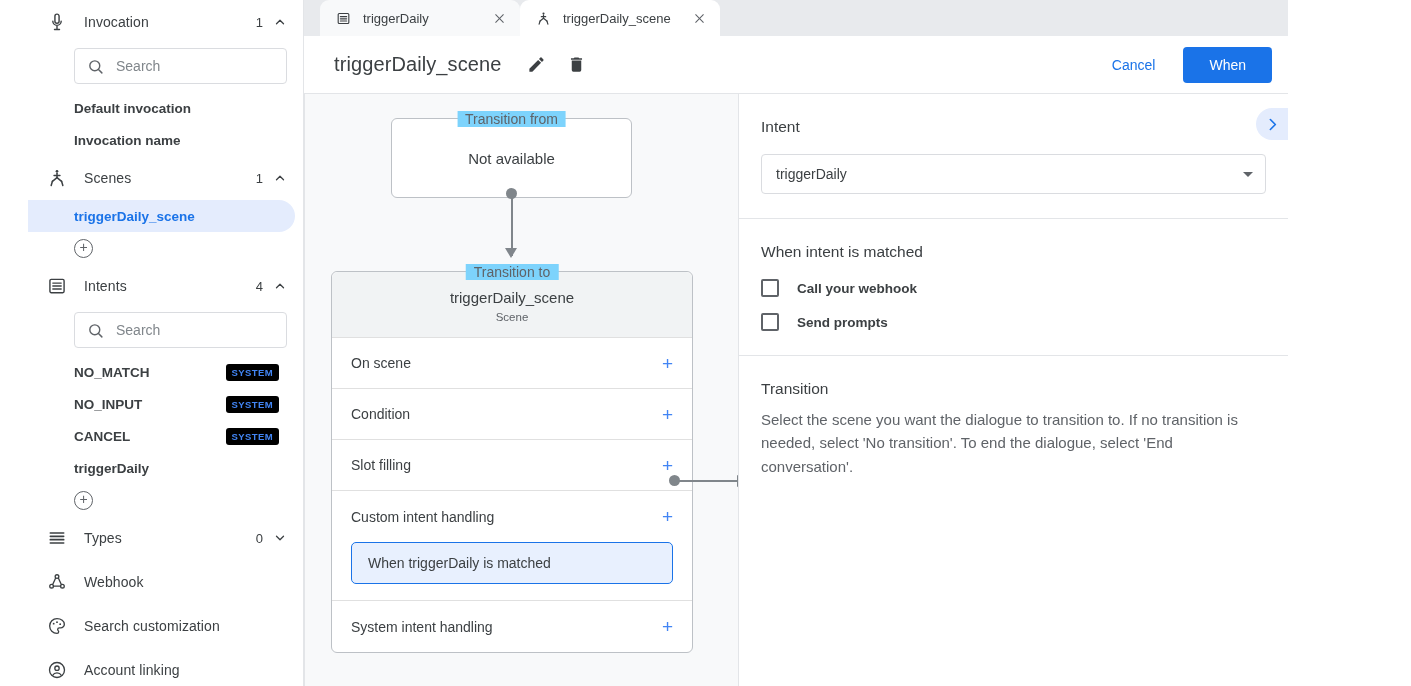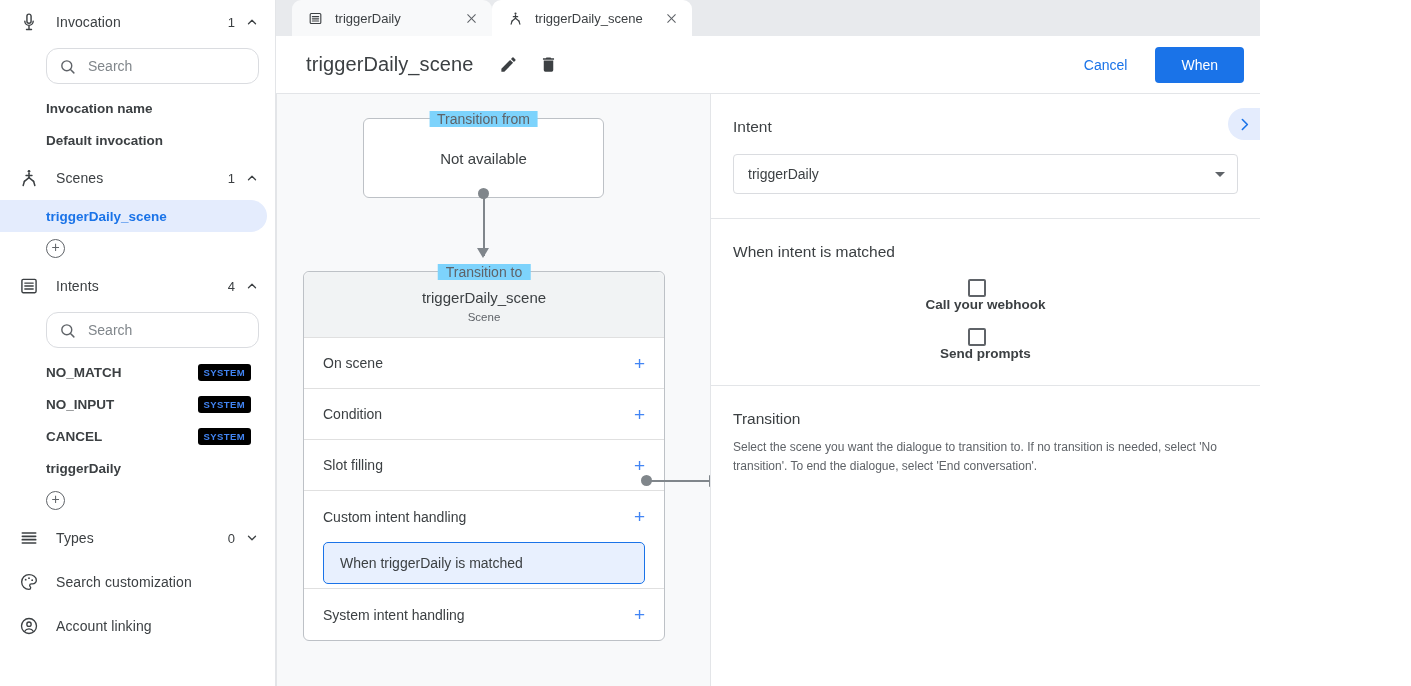--- a/index.html
+++ b/index.html
@@ -5,21 +5,21 @@
   * { box-sizing: border-box; }
   html, body {
     margin: 0; padding: 0;
     width: 1411px; height: 686px;
     overflow: hidden;
     background: #ffffff;
     font-family: "Liberation Sans", sans-serif;
     color: #3c4043;
     -webkit-font-smoothing: antialiased;
   }
-  .app { position: relative; width: 1260px; height: 686px; display: flex; }
+  .app { position: relative; width: 1260px; height: 686px; display: flex; margin-left: 28px; }
 
   
   .sidebar {
     width: 276px; height: 686px;
     background: #ffffff;
     border-right: 1px solid #e3e5e8;
     flex: 0 0 276px;
     position: relative;
     overflow: hidden;
   }
@@ -44,21 +44,21 @@
     font-size: 13px; color: #3c4043;
     margin-right: 10px;
   }
   .chev { width: 14px; height: 14px; color: #3c4043; }
   .chev svg { display: block; }
 
   .search-wrap { padding: 4px 16px 8px 46px; }
   .search-box {
     height: 36px;
     border: 1px solid #dadce0;
-    border-radius: 12px;
+    border-radius: 4px;
     display: flex; align-items: center;
     padding: 4px 12px;
     background: #fff;
   }
   .search-box .s-ico { color: #5f6368; margin-right: 10px; display: flex; }
   .search-box input {
     border: none; outline: none; background: transparent;
     font-family: "Liberation Sans", sans-serif;
     font-size: 14px; color: #3c4043;
     width: 100%;
@@ -198,21 +198,21 @@
     border-bottom: 1px solid #e0e0e0;
     cursor: pointer;
   }
   .scene-row:last-child { border-bottom: none; }
   .scene-row .sr-label { flex: 1 1 auto; font-size: 14px; color: #3c4043; }
   .plus-btn {
     font-size: 19px; color: #4285f4; line-height: 1;
     cursor: pointer; user-select: none;
     font-family: "Liberation Sans", sans-serif;
   }
-  .handler-wrap { padding: 0 19px 4px; border-bottom: 1px solid #e0e0e0; }
+  .handler-wrap { padding: 0 19px 16px; border-bottom: 1px solid #e0e0e0; }
   .handler-chip {
     height: 42px;
     background: #e8f0fe;
     border: 1.5px solid #1a73e8;
     border-radius: 5px;
     display: flex; align-items: center;
     padding: 0 16px;
     font-size: 14px; color: #3c4043;
     cursor: pointer;
   }
@@ -233,31 +233,31 @@
   
   .panel {
     flex: 0 0 549px; width: 549px;
     background: #fff;
     position: relative;
     overflow: hidden;
   }
   .panel-section { padding: 24px 22px 24px 22px; border-bottom: 1px solid #e3e5e8; }
   .panel-section.last { border-bottom: none; }
   .panel-h { font-size: 15.5px; color: #3c4043; margin: 0 0 18px; font-weight: normal; }
-  .panel-desc { font-size: 12px; color: #5f6368; line-height: 1.55; margin: -8px 0 18px; }
+  .panel-desc { font-size: 15px; color: #5f6368; line-height: 1.55; margin: -8px 0 18px; }
   .select {
     height: 40px;
     border: 1px solid #dadce0; border-radius: 4px;
     display: flex; align-items: center;
     padding: 0 12px 0 14px;
     cursor: pointer; background: #fff;
   }
   .select .sel-val { flex: 1 1 auto; font-size: 14px; color: #3c4043; }
   .caret { width: 0; height: 0; border-left: 5px solid transparent; border-right: 5px solid transparent; border-top: 5.5px solid #5f6368; }
-  .check-row { display: flex; align-items: center; margin-bottom: 16px; cursor: pointer; flex-direction: column; }
+  .check-row { display: flex; align-items: center; margin-bottom: 16px; cursor: pointer; }
   .check-row:last-child { margin-bottom: 0; }
   .checkbox {
     width: 18px; height: 18px; border: 2px solid #5f6368; border-radius: 2px;
     flex: 0 0 18px; margin-right: 18px; background: #fff;
   }
   .check-label { font-size: 13.5px; font-weight: bold; color: #3c4043; }
   .expander {
     position: absolute; right: 0; top: 14px;
     width: 32px; height: 32px;
     background: #e4ecfd;
@@ -293,24 +293,24 @@
         <span class="s-ico">
           <svg width="17" height="17" viewBox="0 0 24 24" fill="none" stroke="currentColor" stroke-width="2">
               <circle cx="11" cy="11" r="7"></circle>
               <line x1="16.2" y1="16.2" x2="21" y2="21" stroke-linecap="round"></line>
             </svg>
         </span>
         <input placeholder="Search" style="">
       </div>
     </div>
     <div class="sub-item">
+      <span class="si-label">Default invocation</span>
+    </div>
+    <div class="sub-item">
       <span class="si-label">Invocation name</span>
-    </div>
-    <div class="sub-item">
-      <span class="si-label">Default invocation</span>
     </div>
 
     <div class="nav-group-header">
       <span class="nav-ico">
         <svg width="20" height="20" viewBox="0 0 24 24" fill="none" stroke="currentColor" stroke-width="1.8" stroke-linecap="round">
             <circle cx="12" cy="4" r="1.6" fill="currentColor" stroke="none"></circle>
             <path d="M12 6.2v5.3"></path>
             <path d="M12 11.5 6.5 16"></path>
             <path d="M12 11.5 17.5 16"></path>
             <path d="M6.5 16 5 21"></path>
@@ -395,20 +395,31 @@
       </span>
       <span class="nav-label">Types</span>
       <span class="nav-count">0</span>
       <span class="chev">
         <svg width="14" height="14" viewBox="0 0 24 24" fill="none" stroke="currentColor" stroke-width="2.2" stroke-linecap="round" stroke-linejoin="round">
             <polyline points="6 9 12 15 18 9"></polyline>
           </svg>
       </span>
     </div>
 
+    <div class="nav-group-header">
+      <span class="nav-ico">
+        <svg width="20" height="20" viewBox="0 0 24 24" fill="none" stroke="currentColor" stroke-width="1.6">
+            <circle cx="12" cy="5.5" r="2.2"></circle>
+            <circle cx="5.5" cy="17" r="2.2"></circle>
+            <circle cx="18.5" cy="17" r="2.2"></circle>
+            <path d="M10.4 7.2 6.8 14.9M13.6 7.2l3.6 7.7M7.7 17h8.6" stroke-linecap="round"></path>
+          </svg>
+      </span>
+      <span class="nav-label">Webhook</span>
+    </div>
     <div class="nav-group-header">
       <span class="nav-ico">
         <svg width="20" height="20" viewBox="0 0 24 24" fill="none" stroke="currentColor" stroke-width="1.6">
             <path d="M12 3.2a8.8 8.8 0 1 0 0 17.6c1.2 0 2-.9 2-1.9 0-.6-.25-1-.6-1.35-.35-.35-.6-.8-.6-1.35 0-1.05.9-1.9 2-1.9h1.6A4.4 4.4 0 0 0 20.8 9.9C20.8 6.2 16.9 3.2 12 3.2z"></path>
             <circle cx="8" cy="9.2" r="1.1" fill="currentColor" stroke="none"></circle>
             <circle cx="12" cy="7.4" r="1.1" fill="currentColor" stroke="none"></circle>
             <circle cx="15.8" cy="9.8" r="1.1" fill="currentColor" stroke="none"></circle>
           </svg>
       </span>
       <span class="nav-label">Search customization</span>

